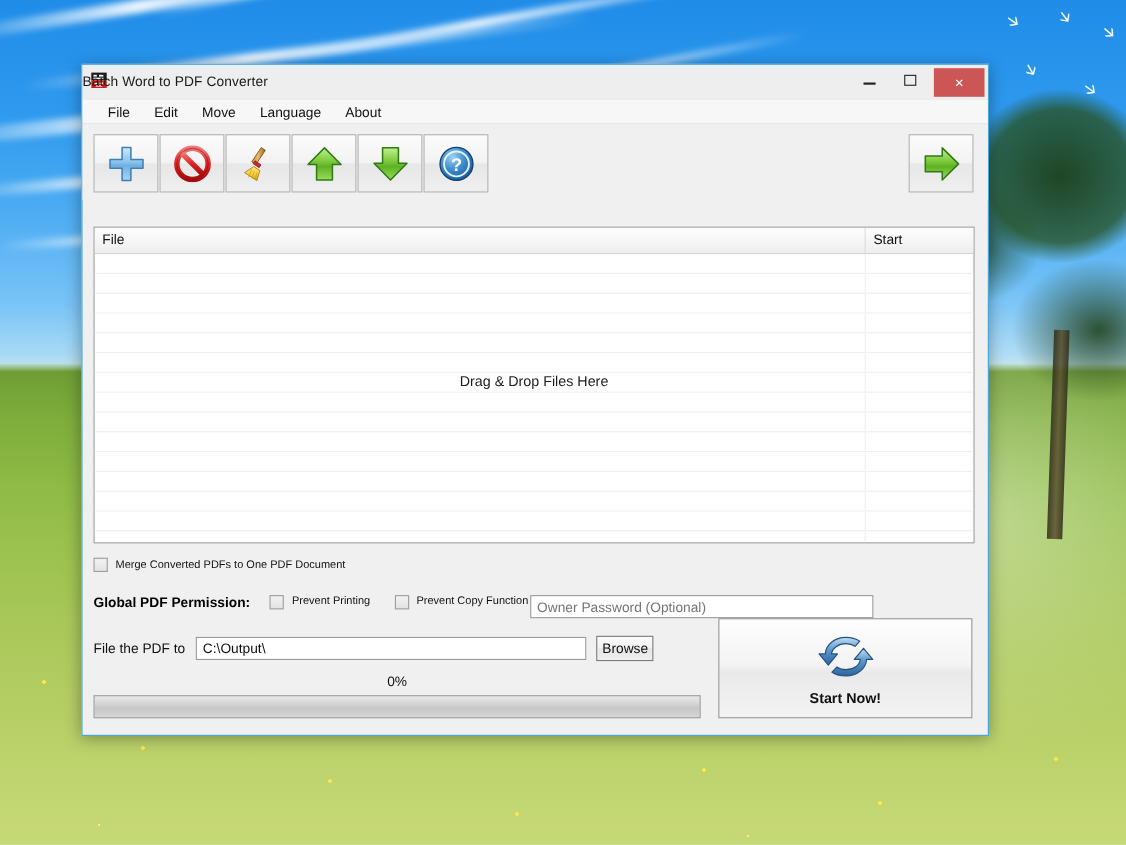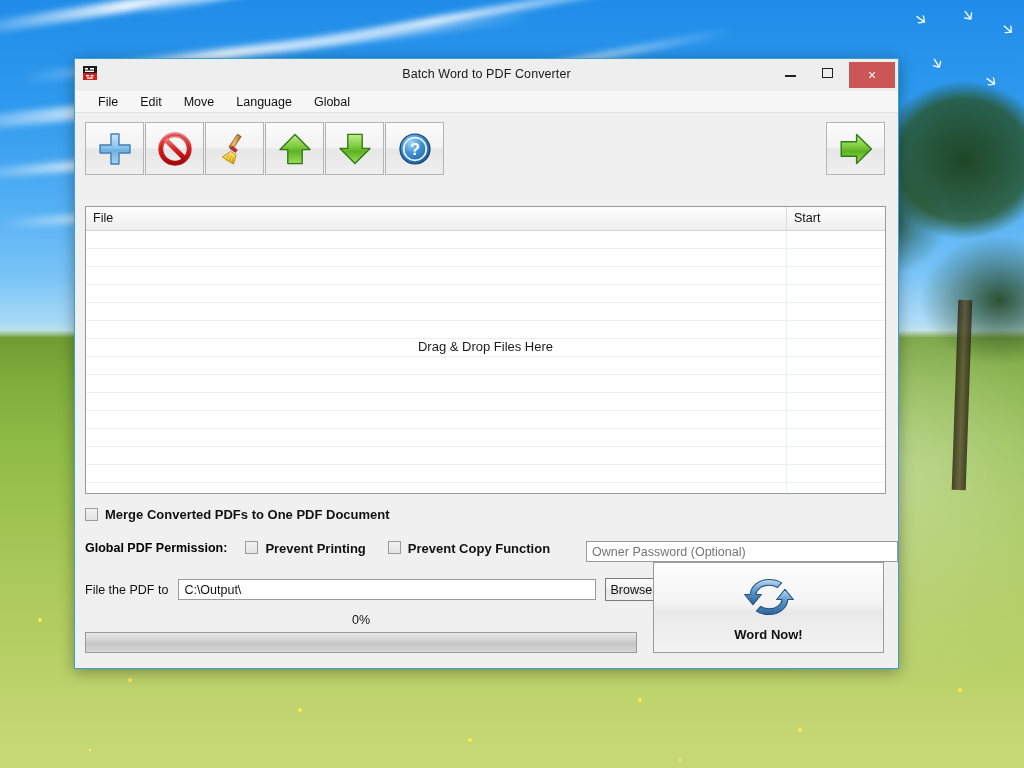--- a/index.html
+++ b/index.html
@@ -91,21 +91,20 @@
     height: 32px;
     background: #eeeeee;
     border-bottom: 1px solid #eeeeee;
   }
   #app-icon {
     position: absolute; left: 6px; top: 5px;
     width: 18px; height: 18px;
   }
   #title-text {
     position: absolute; left: 0; right: 0; top: 8px;
-    text-align: center;
     font-size: 12.5px;
     color: #1a1a1a;
     letter-spacing: .1px;
   }
   .wbtn {
     position: absolute; top: 0;
     height: 27px;
     display: flex; align-items: center; justify-content: center;
     cursor: default;
   }
@@ -200,25 +199,24 @@
 
   .cbx {
     width: 13px; height: 13px;
     border: 1px solid #9c9c9c;
     background: linear-gradient(to bottom,#f2f2f2,#e3e3e3);
     display: inline-block;
     cursor: default;
     flex: none;
   }
   .cbx-label {
-    font-size: 13px; color: #111;
+    font-size: 10px; color: #111;
     margin-left: 7px;
     cursor: default;
     white-space: nowrap;
-    font-weight: bold;
   }
   .perm-title {
     font-size: 12.5px; font-weight: bold; color: #000;
     margin-right: 18px;
     white-space: nowrap;
   }
   .gap { width: 22px; flex: none; }
 
   .txtinput {
     height: 21px;
@@ -226,25 +224,25 @@
     border: 1px solid #9a9a9a;
     font-size: 12.5px;
     color: #111;
     padding: 0 5px;
     line-height: 19px;
     font-family: "Liberation Sans", sans-serif;
     outline: none;
   }
   #owner-pass {
     width: 312px;
-    margin-left: 36px;
+    margin-left: 2px;
     color: #3b82f6;
   }
   .lbl { font-size: 12.5px; color: #111; white-space: nowrap; }
-  #out-path { width: 418px; margin-left: 10px; }
+  #out-path { width: 355px; margin-left: 10px; }
   #browse-btn {
     width: 52px; height: 23px;
     margin-left: 9px;
     background: linear-gradient(to bottom, #fbfbfb 0%, #f1f1f1 48%, #e6e6e6 52%, #efefef 100%);
     border: 1px solid #7b7b7b;
     font-size: 12.5px; color: #111;
     display: flex; align-items: center; justify-content: center;
     cursor: default;
   }
 
@@ -330,21 +328,21 @@
     <div class="wbtn" id="btn-close">
       <div class="glyph-close">×</div>
     </div>
   </div>
 
   <div id="menubar">
     <div class="menu-item">File</div>
     <div class="menu-item">Edit</div>
     <div class="menu-item">Move</div>
     <div class="menu-item">Language</div>
-    <div class="menu-item">Global</div>
+    <div class="menu-item">About</div>
   </div>
 
   <div id="toolbar">
 
     <div class="tbtn" id="tb0">
       <svg width="34" height="34" viewBox="0 0 34 34">
         <defs>
           <linearGradient id="gPlus" x1="0" y1="0" x2="0" y2="1">
             <stop offset="0%" stop-color="#cfe7fa"></stop>
               <stop offset="45%" stop-color="#8cc3ec"></stop>
@@ -561,16 +559,16 @@
           <stop offset="100%" stop-color="#2c639c"></stop>
         </linearGradient>
       </defs>
       <path d="M27,6.5 C16.5,6.5 8.8,13.2 8.2,21.5 L2.6,21.5 L11.0,31.6 L19.4,21.5 L13.9,21.5
                C14.5,16.2 20.0,12.2 27,12.2 C30.2,12.2 33.1,13.1 35.3,14.6 L39.6,9.9
                C36.2,7.7 31.8,6.5 27,6.5 Z" fill="url(#gSync)" stroke="#24527f" stroke-width="1.1" stroke-linejoin="round"></path>
       <path d="M27,41.5 C37.5,41.5 45.2,34.8 45.8,26.5 L51.4,26.5 L43.0,16.4 L34.6,26.5 L40.1,26.5
                C39.5,31.8 34.0,35.8 27,35.8 C23.8,35.8 20.9,34.9 18.7,33.4 L14.4,38.1
                C17.8,40.3 22.2,41.5 27,41.5 Z" fill="url(#gSync)" stroke="#24527f" stroke-width="1.1" stroke-linejoin="round"></path>
     </svg>
-    <div id="start-label">Word Now!</div>
+    <div id="start-label">Start Now!</div>
   </div>
 
 </div>
 
 </body></html>

